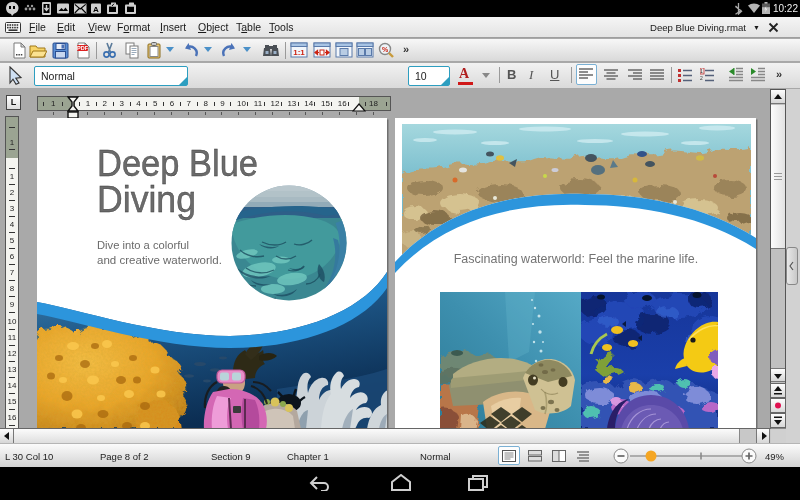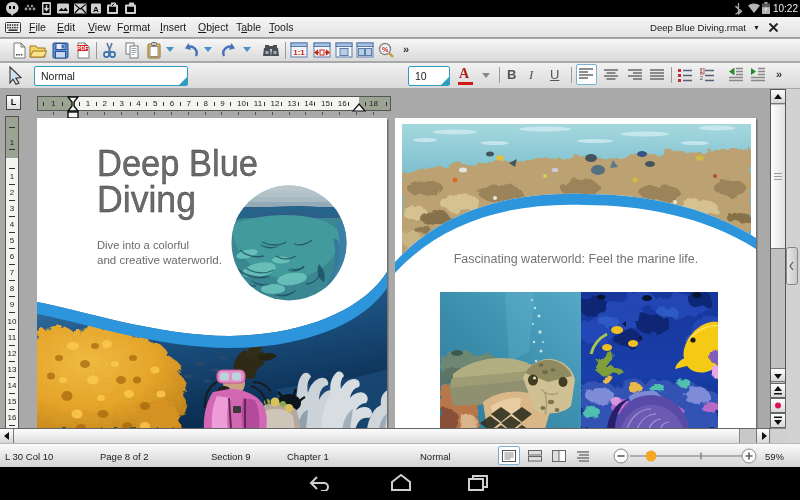--- a/index.html
+++ b/index.html
@@ -931,21 +931,21 @@
 
   <svg class="abs" style="left:613px;top:4px" width="144" height="16" viewBox="0 0 144 16">
     <circle cx="8" cy="8" r="7" fill="#fbfbfb" stroke="#8a8a8a"></circle>
         <path d="M4.5 8h7" stroke="#666" stroke-width="1.7"></path>
     <path d="M17 8h112" stroke="#9a9a9a" stroke-width="1.7"></path>
     <path d="M88 4.5v7" stroke="#8a8a8a" stroke-width="1.6"></path>
     <circle cx="38" cy="8" r="5.5" fill="#f5a623"></circle>
     <circle cx="136" cy="8" r="7" fill="#fbfbfb" stroke="#8a8a8a"></circle>
         <path d="M132.5 8h7M136 4.5v7" stroke="#666" stroke-width="1.7"></path>
   </svg>
-  <span class="t" style="left:765px">59%</span>
+  <span class="t" style="left:765px">49%</span>
 </div>
 
 <div id="nav" class="abs">
   <svg class="abs" style="left:308px;top:8px" width="22" height="16" viewBox="0 0 22 16">
         <path d="M4 8h12a4 4 0 0 1 0 8h-3" fill="none" stroke="#cfcfcf" stroke-width="2"></path>
         <path d="M9 2L3 8l6 6" fill="none" stroke="#cfcfcf" stroke-width="2"></path>
       </svg>
   <svg class="abs" style="left:390px;top:7px" width="22" height="17" viewBox="0 0 22 17">
         <path d="M2 8L11 1l9 7v8H2z" fill="none" stroke="#cfcfcf" stroke-width="2"></path>
       </svg>

